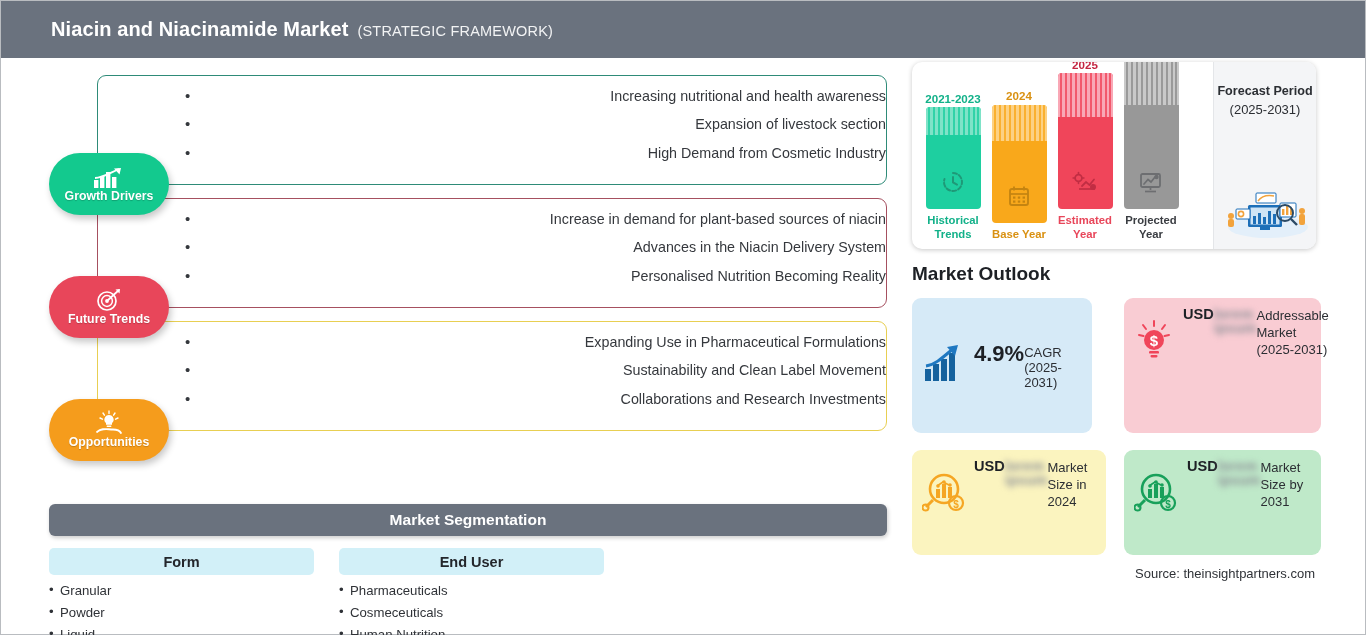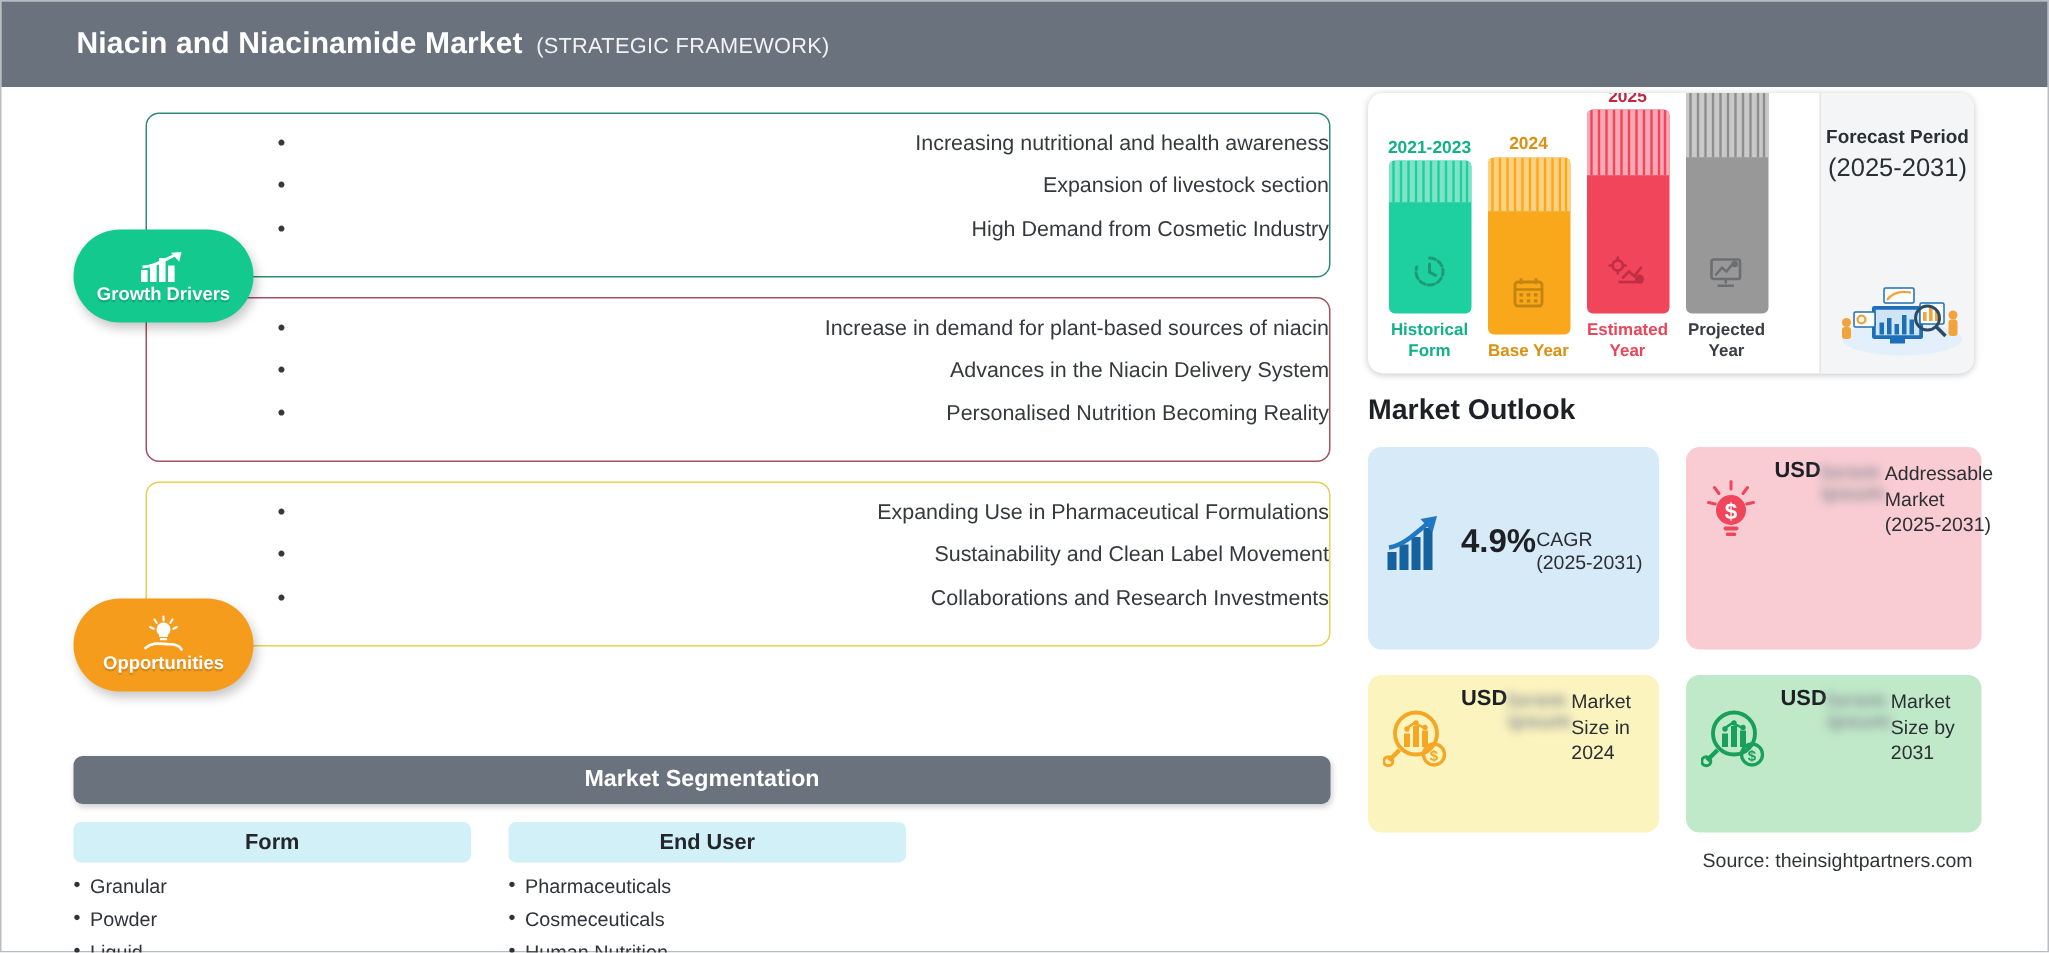--- a/index.html
+++ b/index.html
@@ -75,29 +75,29 @@
              white-space:nowrap; }
   .tl-bar { width:55px; margin:0 auto; border-radius:4px; position:relative;
             overflow:hidden; display:flex; align-items:flex-end; justify-content:center; }
   .tl-stripe { position:absolute; top:0; left:0; right:0; }
   .tl-ico { margin-bottom:11px; opacity:.55; position:relative; z-index:2; }
   .tl-cap { font-size:11.3px; font-weight:bold; line-height:1.18; margin-top:5px; }
 
   .tl-side { width:103px; background:#f4f5f7; border-left:1px solid #e4e6e9;
              padding-top:21px; text-align:center; position:relative; }
   .tl-side .t { font-size:12.6px; font-weight:bold; color:#2b2e33; line-height:1.3; }
-  .tl-side .p { font-size:17px; color:#2b2e33; margin-top:3px; }
+  .tl-side .p { font-size:13px; color:#2b2e33; margin-top:3px; }
   .tl-illus { position:absolute; bottom:6px; left:4px; }
 
   .outlook-title { position:absolute; left:11px; top:205px; font-size:19px;
                    font-weight:bold; color:#1d2025; }
 
   .cards { position:absolute; left:11px; top:240px; width:420px; }
   .card { position:absolute; border-radius:9px; padding:9px 10px; display:flex; }
-  .card.c1 { left:0;   top:0;   width:194px; height:135px; background:#d6eaf7; 
+  .card.c1 { left:0;   top:0;   width:180px; height:135px; background:#d6eaf7; 
              align-items:center; gap:8px; }
   .card.c2 { left:212px; top:0; width:197px; height:135px; background:#f9ccd3; gap:9px; }
   .card.c3 { left:0;   top:152px; width:194px; height:105px; background:#fbf4bf; gap:8px; }
   .card.c4 { left:212px; top:152px; width:197px; height:105px; background:#bfe9c9; gap:9px;}
 
   .card .ctxt { display:flex; flex-direction:row; }
   .cagr-val { font-size:22px; font-weight:bold; color:#1d2025; line-height:1.05; }
   .cagr-lab { font-size:13px; color:#2b2e33; margin-top:3px; }
   .usd { font-size:14.6px; font-weight:bold; color:#1d2025; line-height:1; margin-bottom:4px;}
   .blurred { font-size:14px; font-weight:bold; color:#8d9097; line-height:1;
@@ -143,20 +143,32 @@
         </span>
         <span class="blabel">Growth Drivers</span>
       </div>
 
       <div class="row r2">
         <ul class="bullets">
           <li>Increase in demand for plant-based sources of niacin</li>
           <li>Advances in the Niacin Delivery System</li>
           <li>Personalised Nutrition Becoming Reality</li>
         </ul>
+      </div>
+      <div class="badge b2">
+        <span class="bicon">
+          <svg width="28" height="24" viewBox="0 0 28 24">
+            <circle cx="12" cy="13" r="9" fill="none" stroke="#fff" stroke-width="1.7"></circle>
+            <circle cx="12" cy="13" r="5.4" fill="none" stroke="#fff" stroke-width="1.5"></circle>
+            <circle cx="12" cy="13" r="1.9" fill="#fff"></circle>
+            <path d="M12 13 L24 2" stroke="#fff" stroke-width="1.7" fill="none"></path>
+            <path d="M20.5 1.5 L25 1 L24.5 5.5 Z" fill="#fff"></path>
+          </svg>
+        </span>
+        <span class="blabel">Future Trends</span>
       </div>
 
       <div class="row r3">
         <ul class="bullets">
           <li>Expanding Use in Pharmaceutical Formulations</li>
           <li>Sustainability and Clean Label Movement</li>
           <li>Collaborations and Research Investments</li>
         </ul>
       </div>
       <div class="badge b3">
@@ -228,21 +240,21 @@
                   <line x1="52" y1="0" x2="52" y2="28"></line>
                 </g>
               </svg>
               <span class="tl-ico">
                 <svg width="24" height="24" viewBox="0 0 24 24">
                   <path d="M12 3 a9 9 0 1 1-8.5 6" fill="none" stroke="#1f6d57" stroke-width="2" stroke-dasharray="4 2.2" stroke-linecap="round"></path>
                   <path d="M12 7 v5.4 l4 2.2" fill="none" stroke="#1f6d57" stroke-width="2" stroke-linecap="round"></path>
                 </svg>
               </span>
             </div>
-            <div class="tl-cap" style="color:#12b189">Historical Form</div>
+            <div class="tl-cap" style="color:#12b189">Historical Trends</div>
           </div>
 
           <div class="tl-item" style="left:76px;">
             <div class="tl-year" style="color:#d99112">2024</div>
             <div class="tl-bar" style="height:118px;background:#f9a81b">
               <svg class="tl-stripe" height="36" width="55">
                 <rect width="55" height="36" fill="#fcd184"></rect>
                 <g stroke="#f9a81b" stroke-width="1.6">
                   <line x1="3" y1="0" x2="3" y2="36"></line>
                     <line x1="8" y1="0" x2="8" y2="36"></line>

